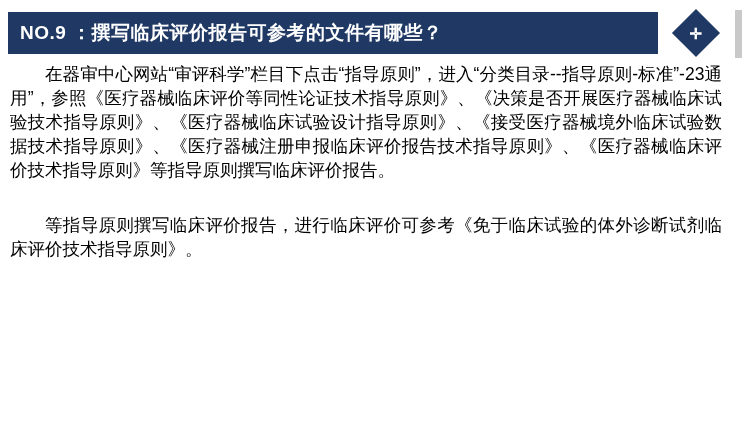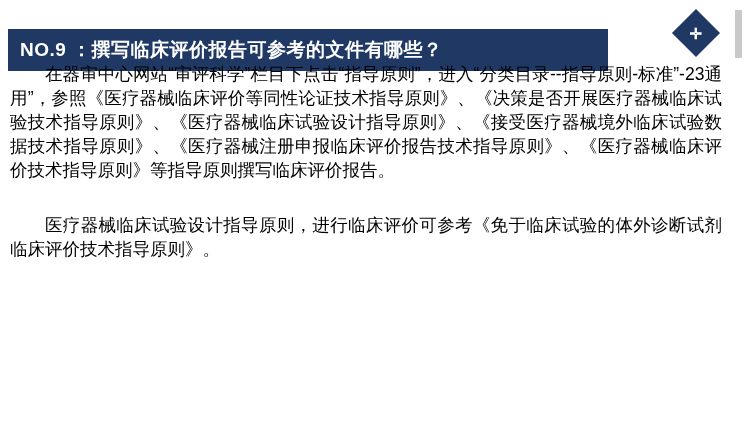--- a/index.html
+++ b/index.html
@@ -19,27 +19,26 @@
     width: 750px;
     height: 422px;
     background: #ffffff;
     box-sizing: border-box;
   }
   
   .title-bar {
     position: absolute;
     left: 8px;
     top: 12px;
-    width: 600px;
+    width: 650px;
     height: 42px;
     background: #1f3864;
     display: flex;
     align-items: center;
     box-sizing: border-box;
-    margin-top: 17px;
   }
   .title-text {
     color: #ffffff;
     font-size: 19px;
     font-weight: bold;
     letter-spacing: 0.5px;
     padding-left: 12px;
     white-space: nowrap;
     font-family: "Liberation Sans", sans-serif;
   }
@@ -114,16 +113,16 @@
   <div class="logo-wrap">
     <div class="logo-diamond">
       <div class="logo-inner">✛</div>
     </div>
   </div>
 
   <div class="edge-bar"></div>
 
   <div class="body-wrap">
     <p class="para">在器审中心网站“审评科学”栏目下点击“指导原则”，进入“分类目录--指导原则-标准”-23通用”，参照《医疗器械临床评价等同性论证技术指导原则》、《决策是否开展医疗器械临床试验技术指导原则》、《医疗器械临床试验设计指导原则》、《接受医疗器械境外临床试验数据技术指导原则》、《医疗器械注册申报临床评价报告技术指导原则》、《医疗器械临床评价技术指导原则》等指导原则撰写临床评价报告。</p>
-    <p class="para">医疗器械临床试验设计指导原则，进行临床评价可参考《免于临床试验的体外诊断试剂临床评价技术指导原则》。</p>
+    <p class="para">等指导原则撰写临床评价报告，进行临床评价可参考《免于临床试验的体外诊断试剂临床评价技术指导原则》。</p>
   </div>
 
 </div>
 
 </body></html>

